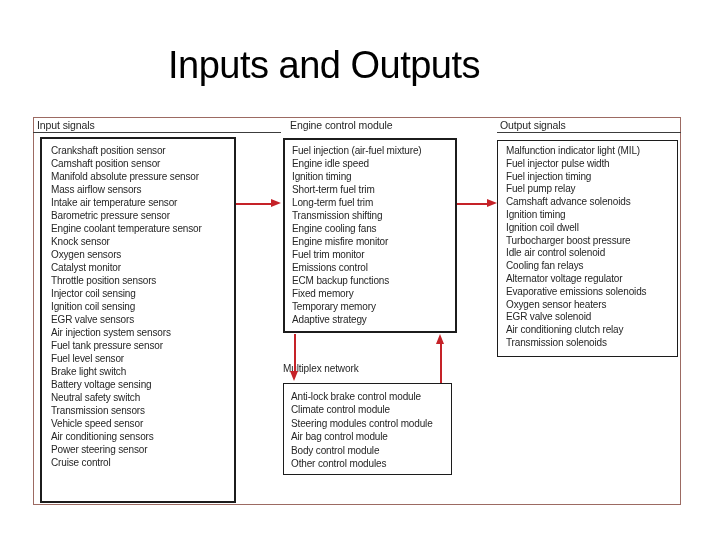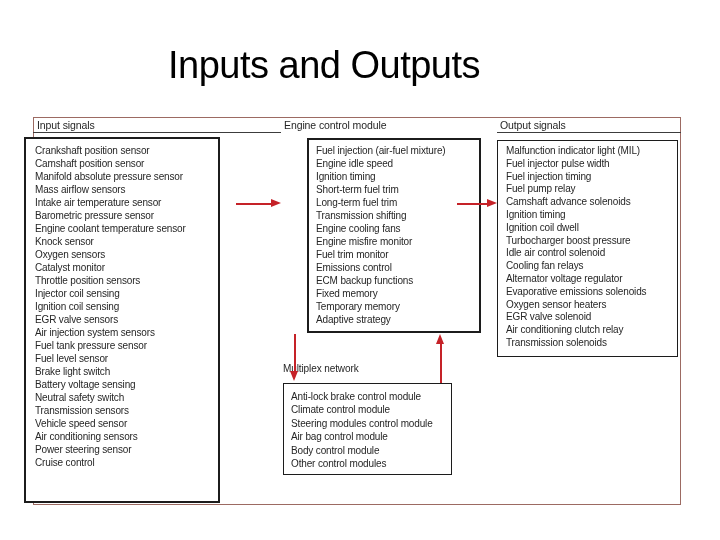--- a/index.html
+++ b/index.html
@@ -22,33 +22,33 @@
   }
   .frame{
     position:absolute;left:33px;top:117px;width:648px;height:388px;
     border:1px solid var(--frame-border);background:transparent;
   }
   .col-header{
     position:absolute;font-size:10.5px;color:var(--body-text);letter-spacing:-0.1px;
     white-space:nowrap;
   }
   .hdr-input{left:37px;top:119px;}
-  .hdr-ecm{left:284px;top:119px;}
+  .hdr-ecm{left:290px;top:119px;}
   .hdr-output{left:500px;top:119px;}
   .header-rule{position:absolute;height:1px;background:#3c3c3c;}
   .rule-input{left:33px;top:132px;width:248px;}
   .rule-output{left:497px;top:132px;width:184px;}
   .listbox{
     position:absolute;background:var(--background);border:2px solid var(--box-border);
     font-size:10px;color:var(--body-text);letter-spacing:-0.15px;overflow:hidden;
   }
   .listbox .li{white-space:nowrap;}
-  .box-input{left:24px;top:137px;width:196px;height:366px;padding:5px 2px 0 9px;}
+  .box-input{left:40px;top:137px;width:196px;height:366px;padding:5px 2px 0 9px;}
   .box-input .li{line-height:13px;}
-  .box-ecm{left:283px;top:138px;width:174px;height:195px;padding:4px 2px 0 7px;margin-left:24px;}
+  .box-ecm{left:283px;top:138px;width:174px;height:195px;padding:4px 2px 0 7px;}
   .box-ecm .li{line-height:13px;}
   .box-output{left:497px;top:140px;width:181px;height:217px;border-width:1px;padding:4px 2px 0 8px;}
   .box-output .li{line-height:12.8px;}
   .box-mux{left:283px;top:383px;width:169px;height:92px;border-width:1px;padding:6px 2px 0 7px;}
   .box-mux .li{line-height:13.4px;}
   .mux-label{
     position:absolute;left:283px;top:363px;width:174px;text-align:left;
     font-size:10px;color:var(--body-text);letter-spacing:-0.1px;
   }
   .arrow{position:absolute;}

